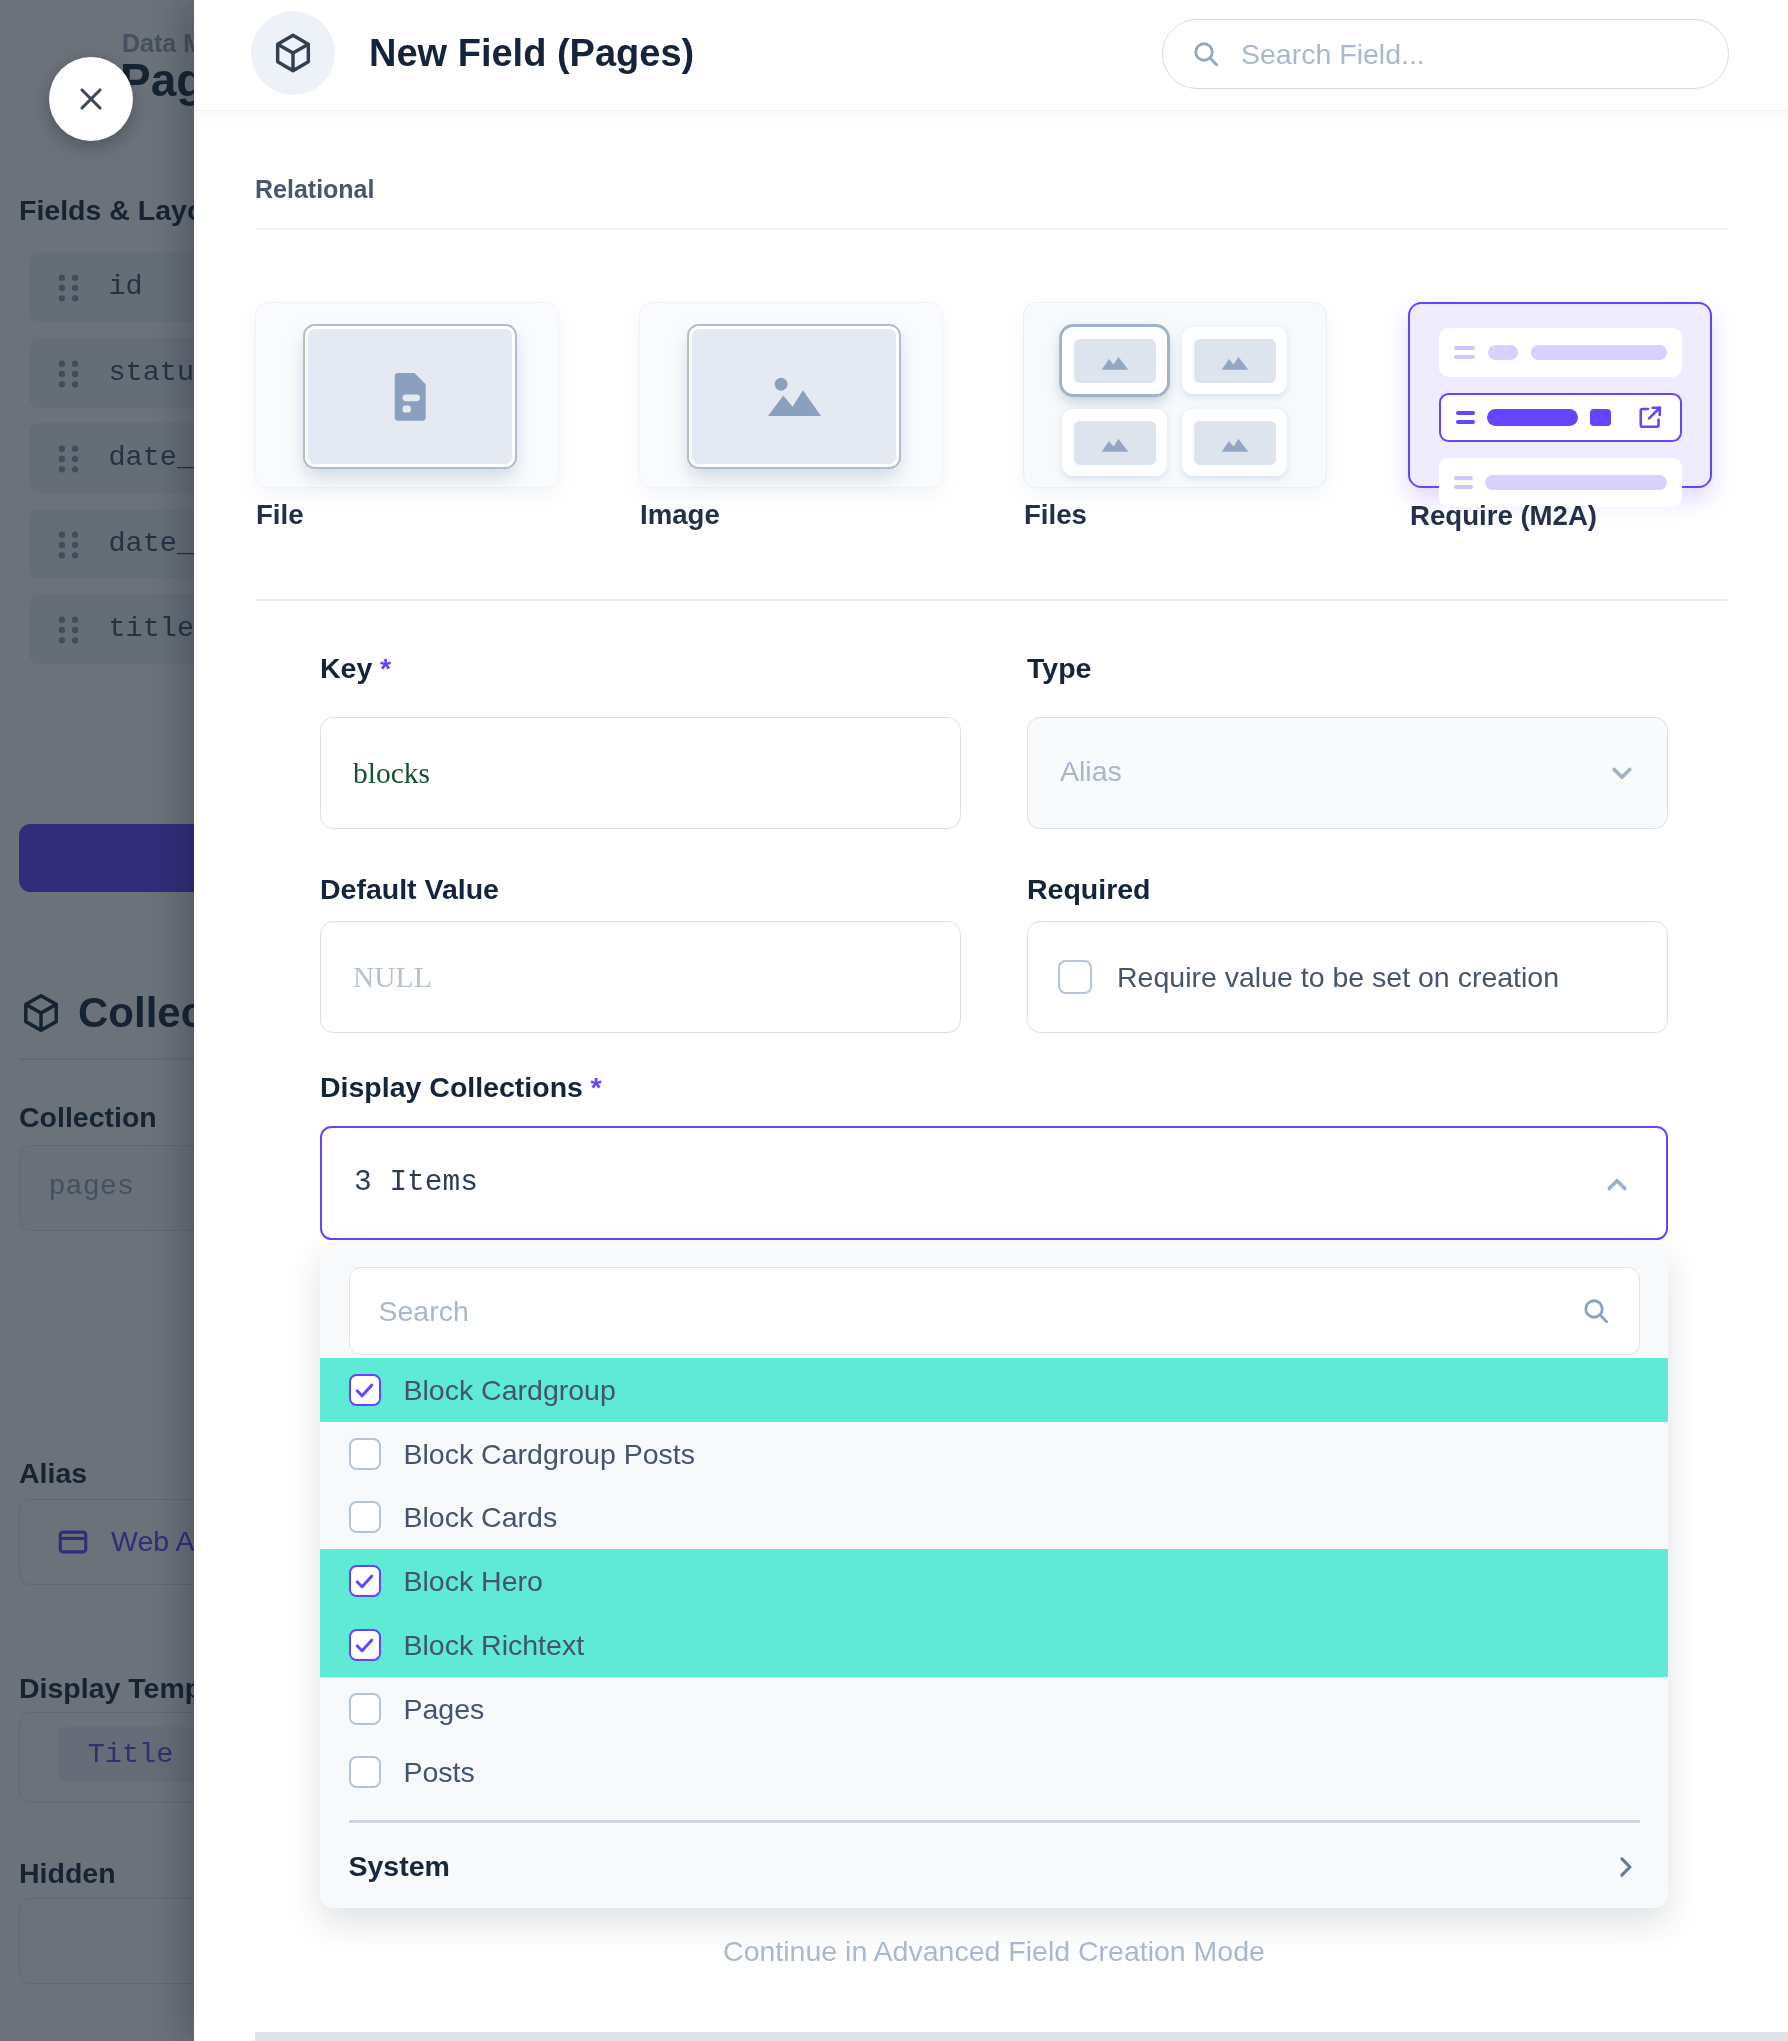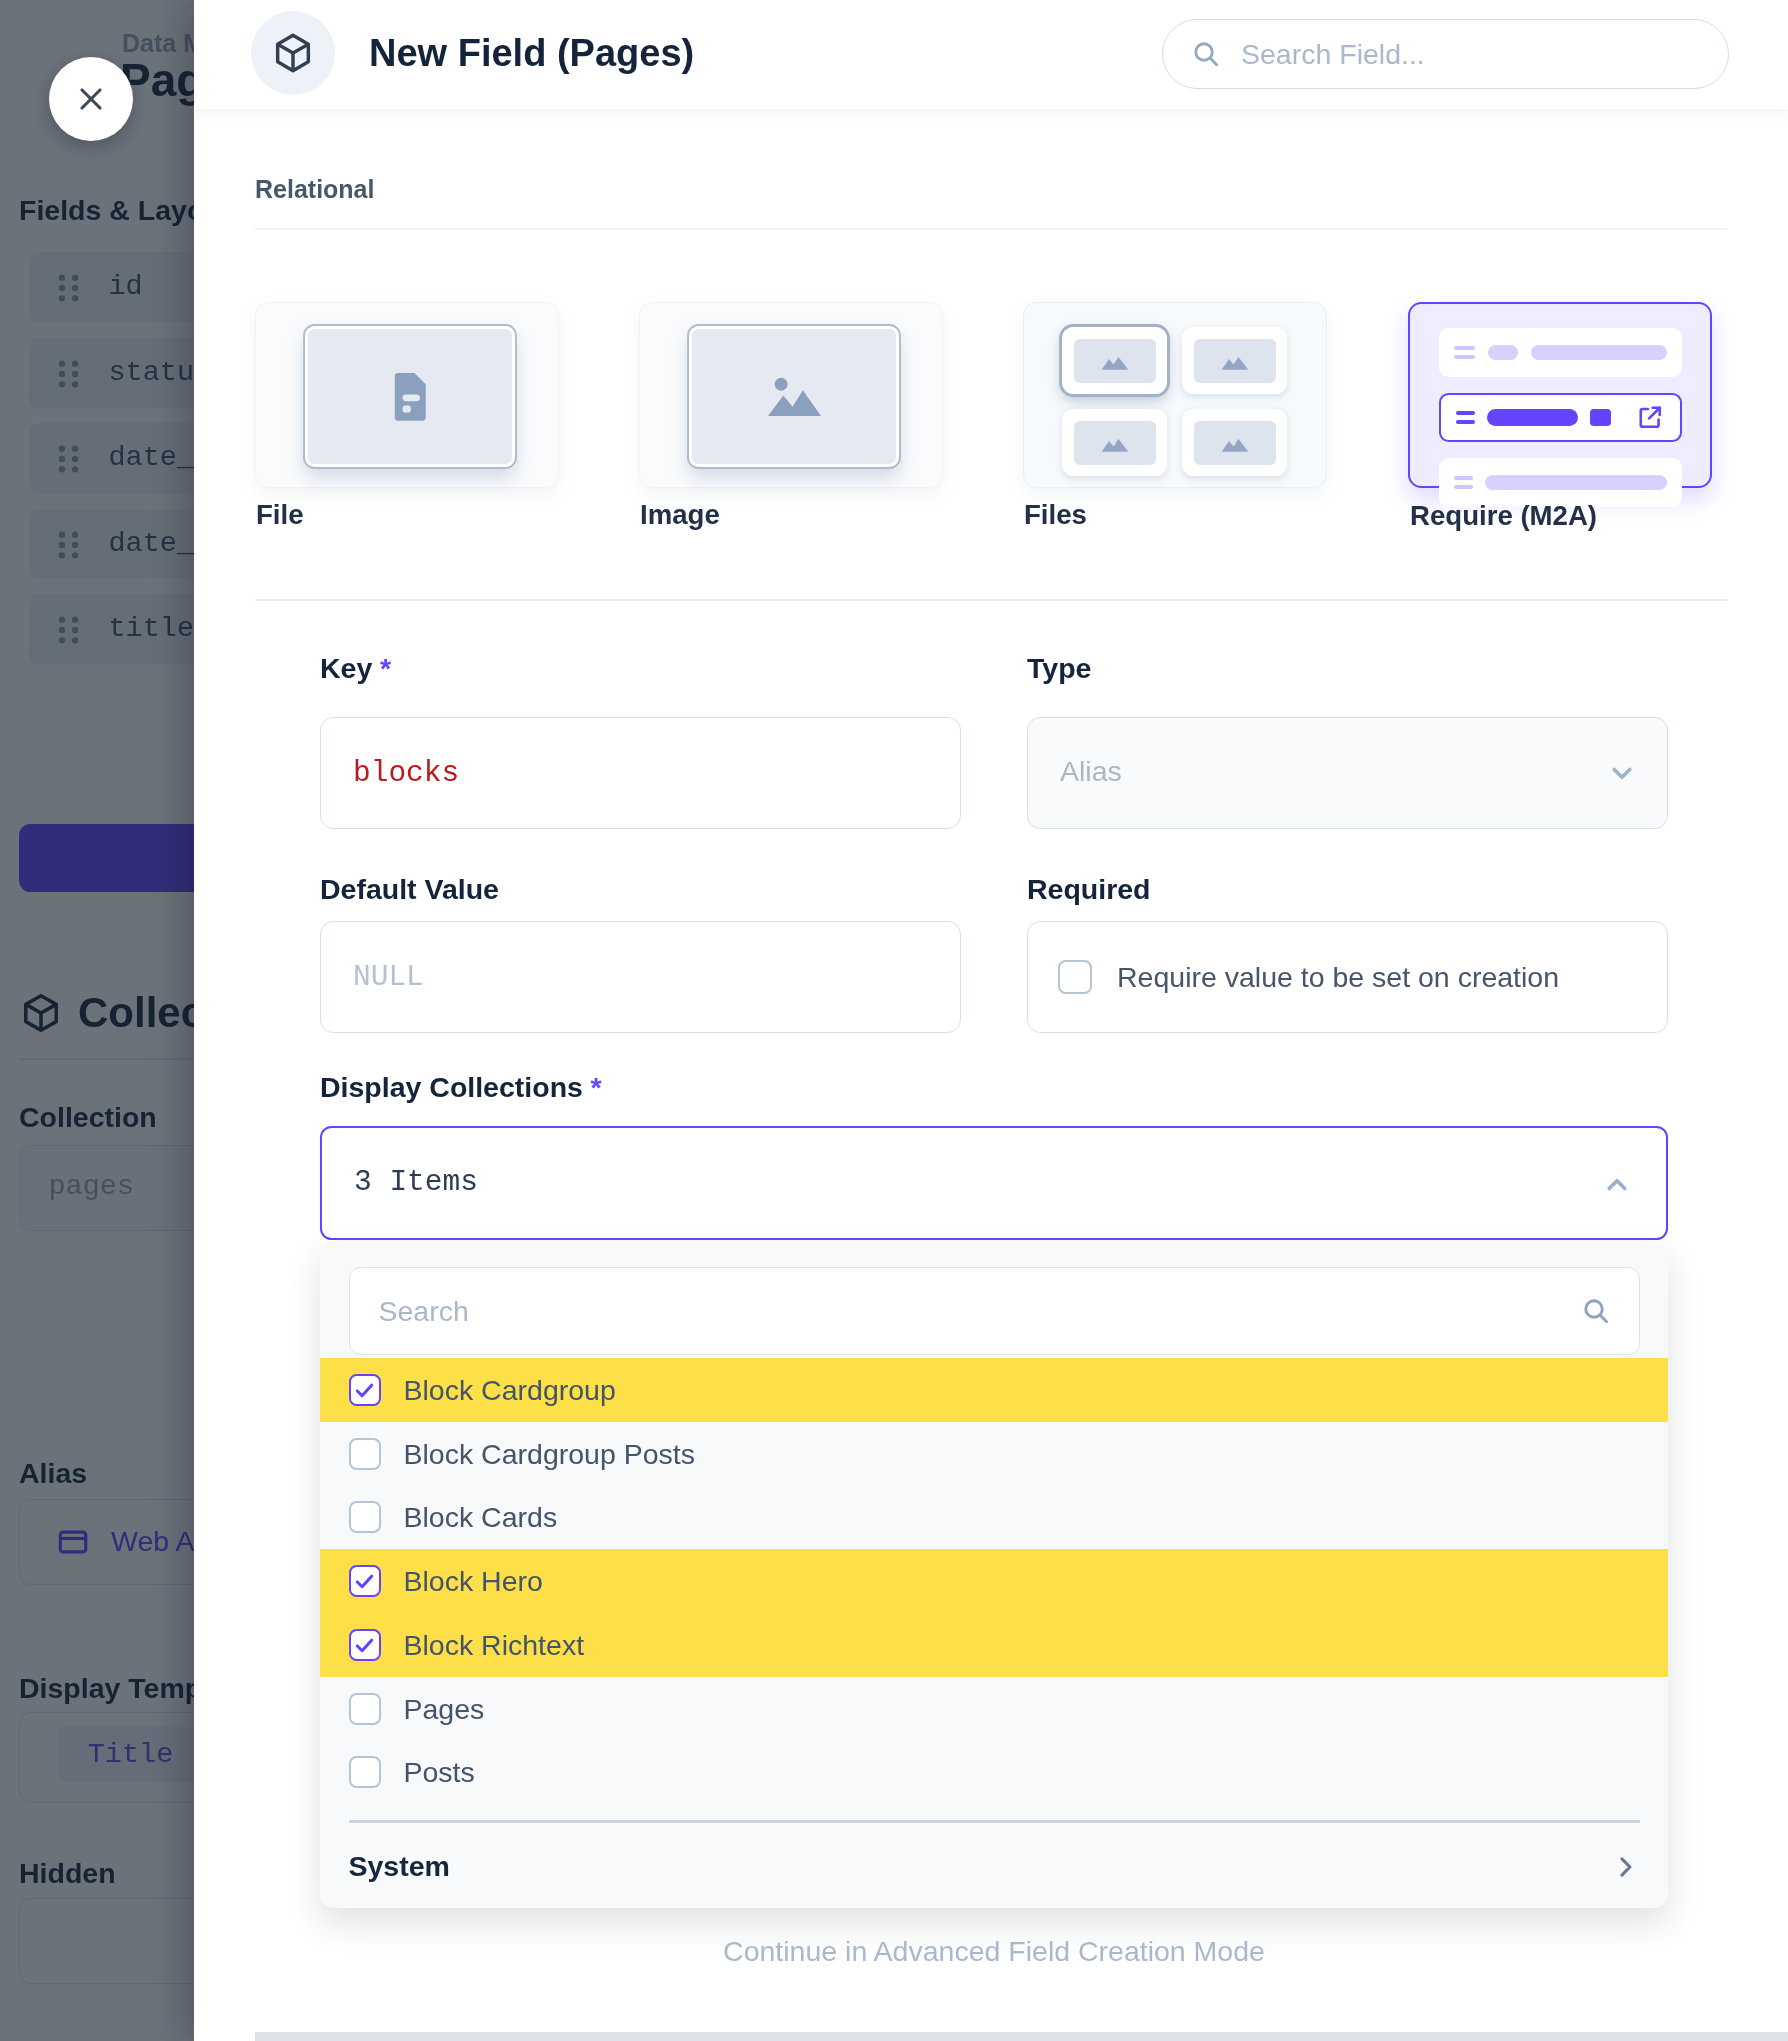--- a/index.html
+++ b/index.html
@@ -78,21 +78,21 @@
   .sq{width:25px;height:17px;border-radius:3.8px;background:#6644ff}
   .spacer{flex:1}
   .lav{color:#cfc6ff}.vio{color:#6644ff}
 
   
   .flabel{position:absolute;font-size:28.5px;font-weight:700;color:#14243a;white-space:nowrap}
   .req{color:#6644ff;margin-left:7.6px}
   .finput{position:absolute;height:112px;width:641px;border:1.9px solid #d8dee8;border-radius:13.3px;background:#fff;
           box-sizing:border-box}
   .finput input{width:100%;height:100%;border:none;outline:none;background:transparent;padding:0 32px;box-sizing:border-box;
-                font-size:29.5px;color:#b91c1c;font-family:Liberation Mono, monospace}
+                font-size:29.5px;color:#14532d;font-family:Liberation Serif, serif}
   .finput input::placeholder{color:#b5c1d3}
   .fselect{position:absolute;height:112px;width:641px;border:1.9px solid #d8dee8;border-radius:13.3px;background:#f8fafc;
            box-sizing:border-box;cursor:pointer}
   .fselect .sval{position:absolute;left:32px;top:0;line-height:107px;font-size:28.5px;color:#a8b7cb}
   .fselect .chev{position:absolute;right:28.5px;top:38px;color:#a2b1c6}
   .reqbox{position:absolute;left:833px;top:921px;width:641px;height:112px;border:1.9px solid #d8dee8;border-radius:13.3px;
           background:#fff;box-sizing:border-box;display:flex;align-items:center;gap:25px;padding-left:30px;cursor:pointer}
   .cb{width:34px;height:34px;border:2.9px solid #b7c4d4;border-radius:7.6px;background:#fff;box-sizing:border-box;flex:none}
   .cb-label{font-size:28.5px;color:#47556a;white-space:nowrap}
   .rcsel{position:absolute;left:126px;top:1126px;width:1348px;height:114px;border:2.9px solid #6644ff;border-radius:11.4px;
@@ -102,21 +102,21 @@
 
   
   .panel{position:absolute;left:126px;top:1242px;width:1348px;height:666px;background:#f7f9fb;border-radius:13.3px;
          box-shadow:0 15px 34px rgba(25,39,60,.14)}
   .psearch{position:absolute;left:28.5px;top:25px;right:28.5px;height:88px;border:1.9px solid #dde3ea;border-radius:11.4px;
            background:#fff;box-sizing:border-box;display:flex;align-items:center;padding:0 27px;gap:24px;color:#8ca2bd}
   .psearch input{flex:1;border:none;outline:none;background:transparent;font-size:28.5px;color:#5e7089;
                  font-family:"Liberation Sans",sans-serif}
   .psearch input::placeholder{color:#a9b7c9}
   .opt{position:absolute;left:0;right:0;height:64px;display:flex;align-items:center;gap:23px;padding-left:28.5px;cursor:pointer}
-  .opt.on{background:#fde047}
+  .opt.on{background:#5eead4}
   .ocb{width:32px;height:32px;border:2.9px solid #b7c4d4;border-radius:7.6px;background:#fff;box-sizing:border-box;
        display:flex;align-items:center;justify-content:center;color:transparent;flex:none}
   .opt.on .ocb{border-color:#6644ff;color:#6644ff}
   .olabel{font-size:28.5px;font-weight:500;color:#44546a;white-space:nowrap}
   .pdiv{position:absolute;left:28.5px;right:28.5px;top:578px;height:2.9px;background:#ccd3dc}
   .psys{position:absolute;left:0;right:0;top:592px;height:65px;display:flex;align-items:center;
         justify-content:space-between;padding:0 28.5px;cursor:pointer}
   .psys-label{font-size:28.5px;font-weight:700;color:#16263c}
   .psys .chev{color:#66788f}
 

